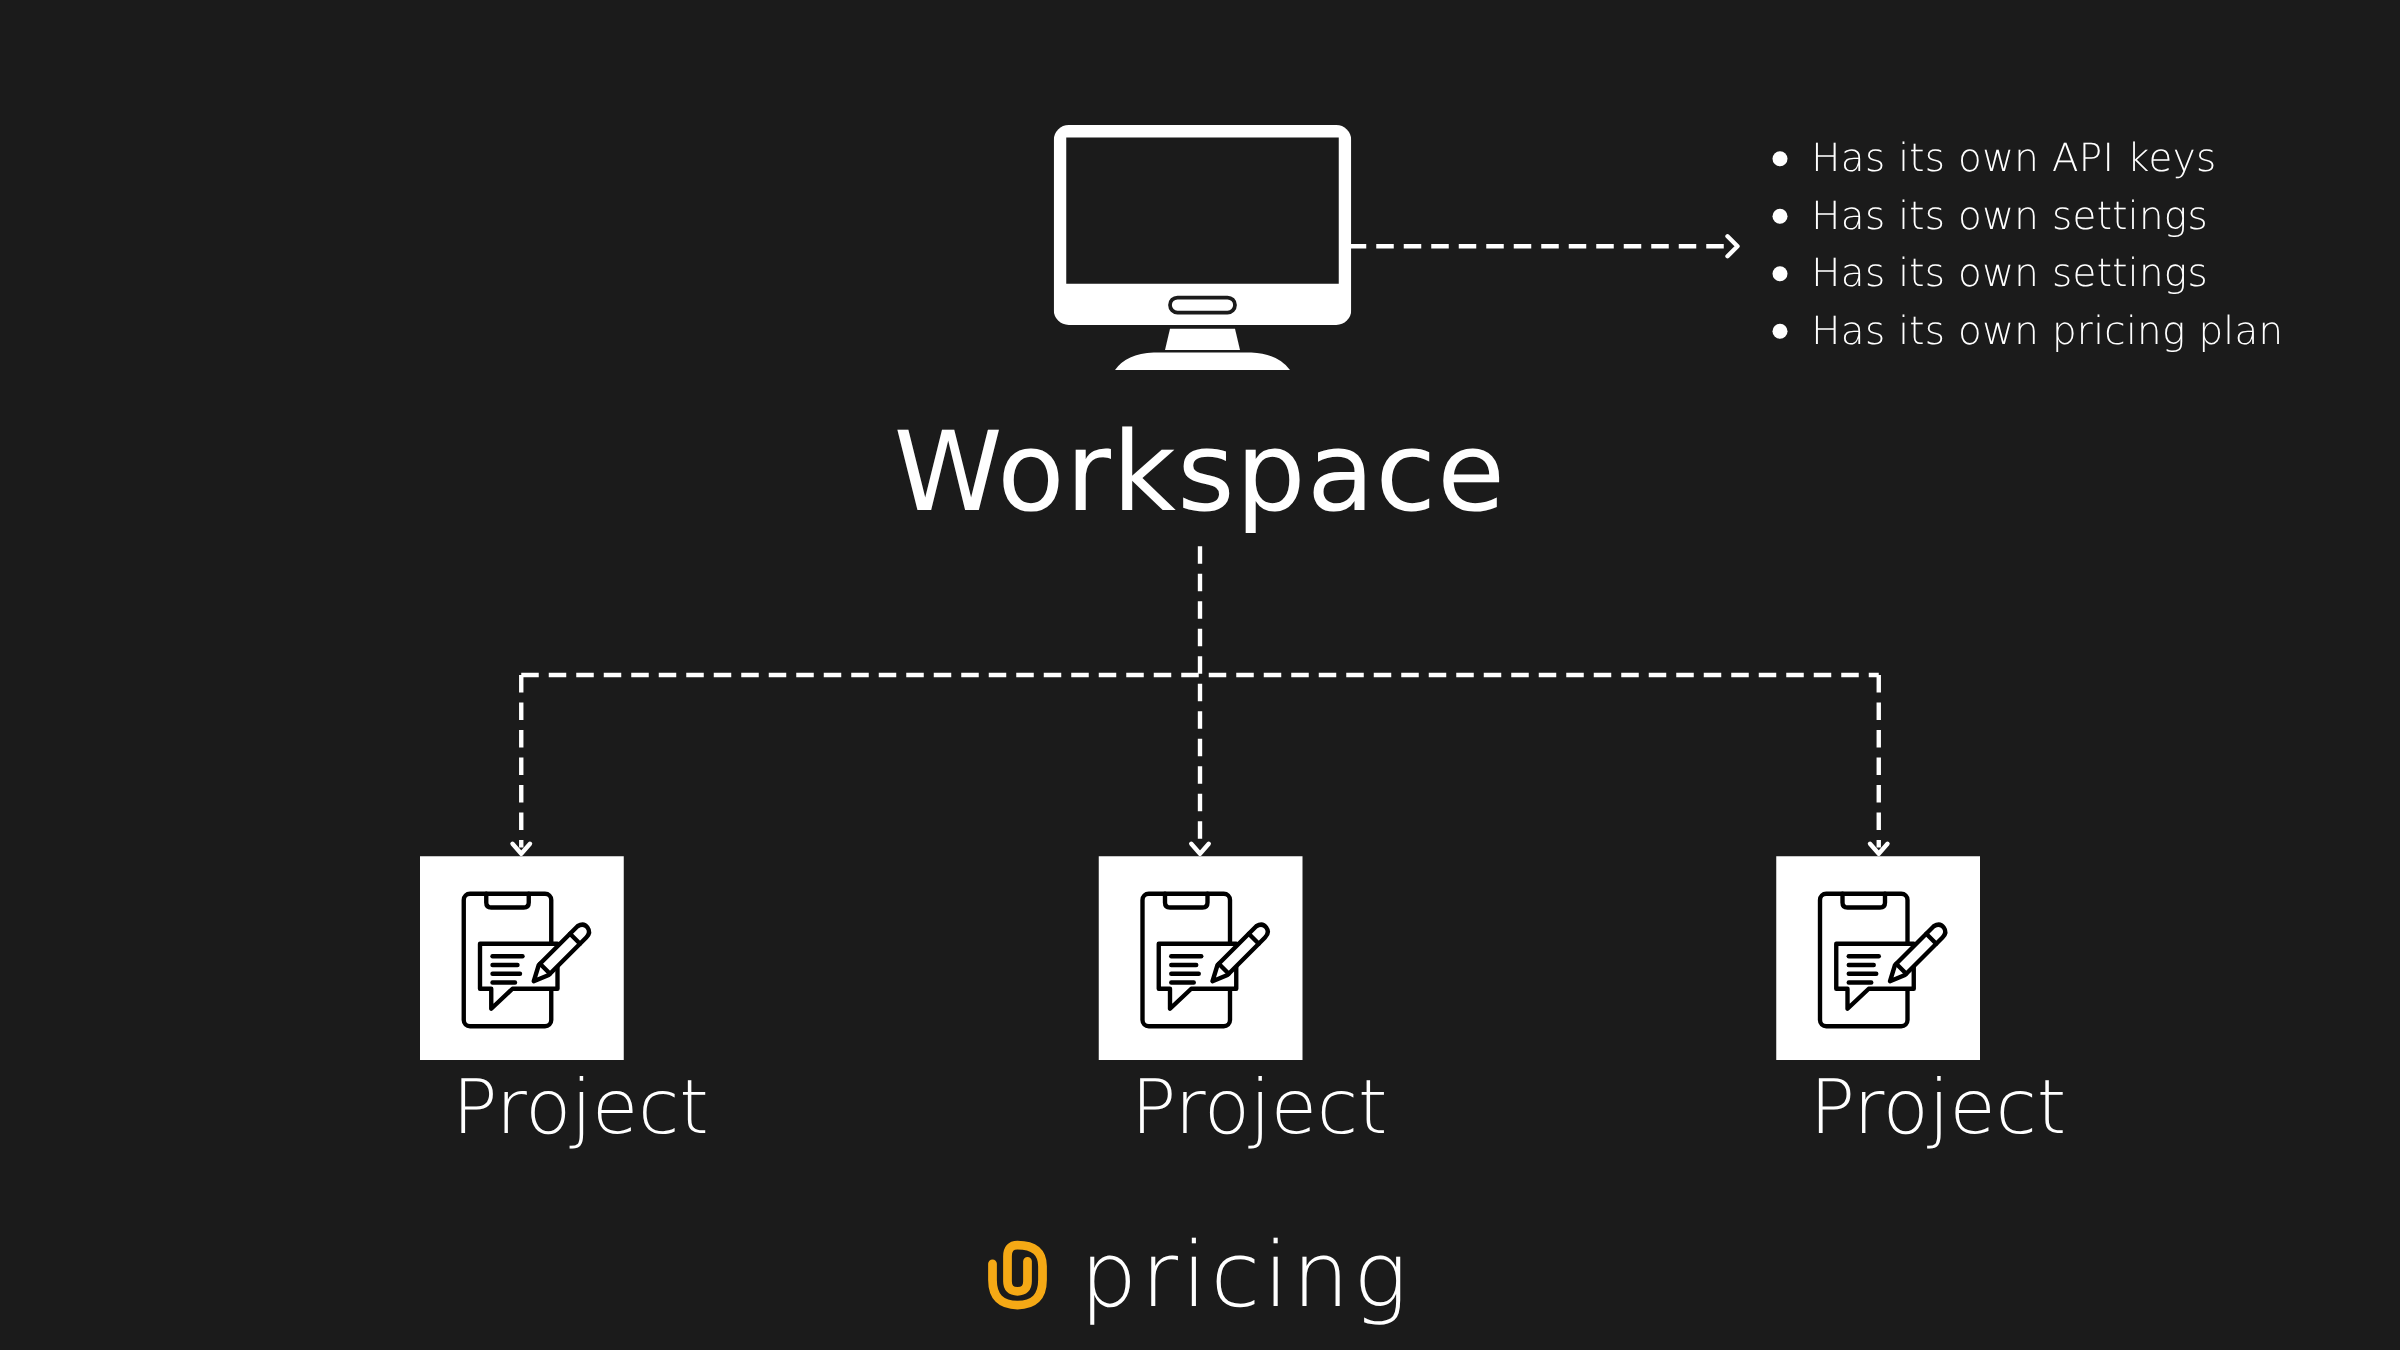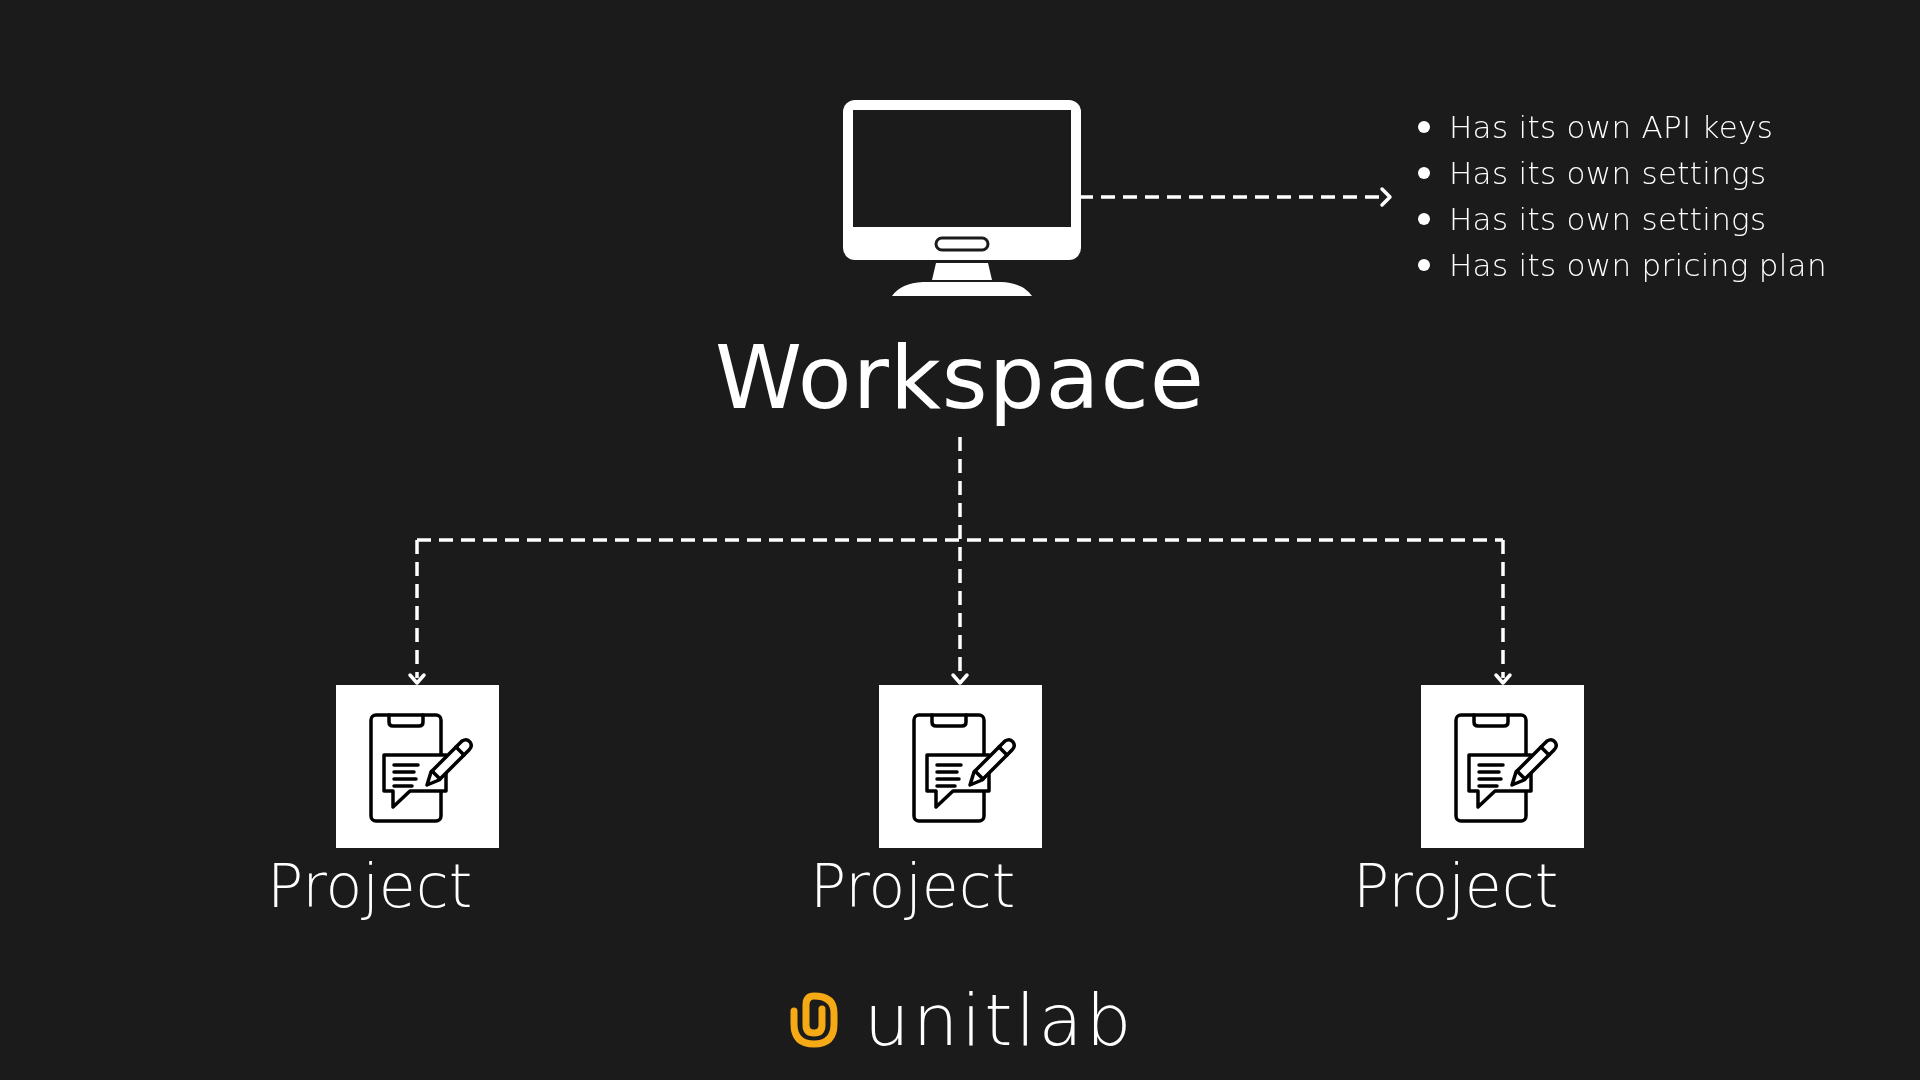--- a/index.html
+++ b/index.html
@@ -5,21 +5,21 @@
   html,body{margin:0;padding:0;}
   body{width:1920px;height:1080px;background:#1b1b1b;position:relative;overflow:hidden;
     font-family:"DejaVu Sans","Liberation Sans",sans-serif;color:#fff;}
   .abs{position:absolute;}
   #connectors{position:absolute;left:0;top:0;}
   .bullets{left:1415px;top:104px;margin:0;padding:0;list-style:none;}
   .bullets li{font-size:31px;line-height:46px;height:46px;position:relative;padding-left:34px;letter-spacing:0.3px;font-weight:300;}
   .bullets li .dot{position:absolute;left:3px;top:17px;width:12px;height:12px;border-radius:50%;background:#fff;}
   .title{left:660px;width:600px;top:318px;text-align:center;font-size:88px;letter-spacing:1px;font-weight:400;line-height:120px;}
   .proj-box{width:163px;height:163px;background:#fff;top:685px;}
-  .proj-label{top:846px;width:300px;text-align:left;font-size:60px;line-height:80px;font-weight:300;}
+  .proj-label{top:846px;width:300px;text-align:right;font-size:60px;line-height:80px;font-weight:300;}
   .logo{top:984px;left:788px;height:72px;display:flex;align-items:center;}
   .logo-text{font-size:72px;font-weight:300;letter-spacing:3px;margin-left:24px;line-height:72px;}
 </style>
 </head>
 <body>
 
 <svg id="connectors" width="1920" height="1080" viewBox="0 0 1920 1080">
   <g stroke="#fff" stroke-width="3.5" fill="none" stroke-dasharray="14 8">
 
     <path d="M1079 197 L1385 197"></path>
@@ -107,14 +107,14 @@
 <div class="abs proj-label" style="left:267px;">Project</div>
 <div class="abs proj-label" style="left:810px;">Project</div>
 <div class="abs proj-label" style="left:1353px;">Project</div>
 
 <div class="abs logo">
   <svg width="52" height="58" viewBox="0 0 52 58">
     <g fill="none" stroke="#f5a915" stroke-width="7" stroke-linecap="round">
       <path d="M6 20 L6 33 Q6 53 26 53 Q46 53 46 33 L46 22 Q46 5 26 5 Q18 5 18 14 L18 34 Q18 42 26 42 Q34 42 34 34 L34 18"></path>
     </g>
   </svg>
-  <span class="logo-text">unitlab</span>
+  <span class="logo-text">pricing</span>
 </div>
 
 </body></html>

